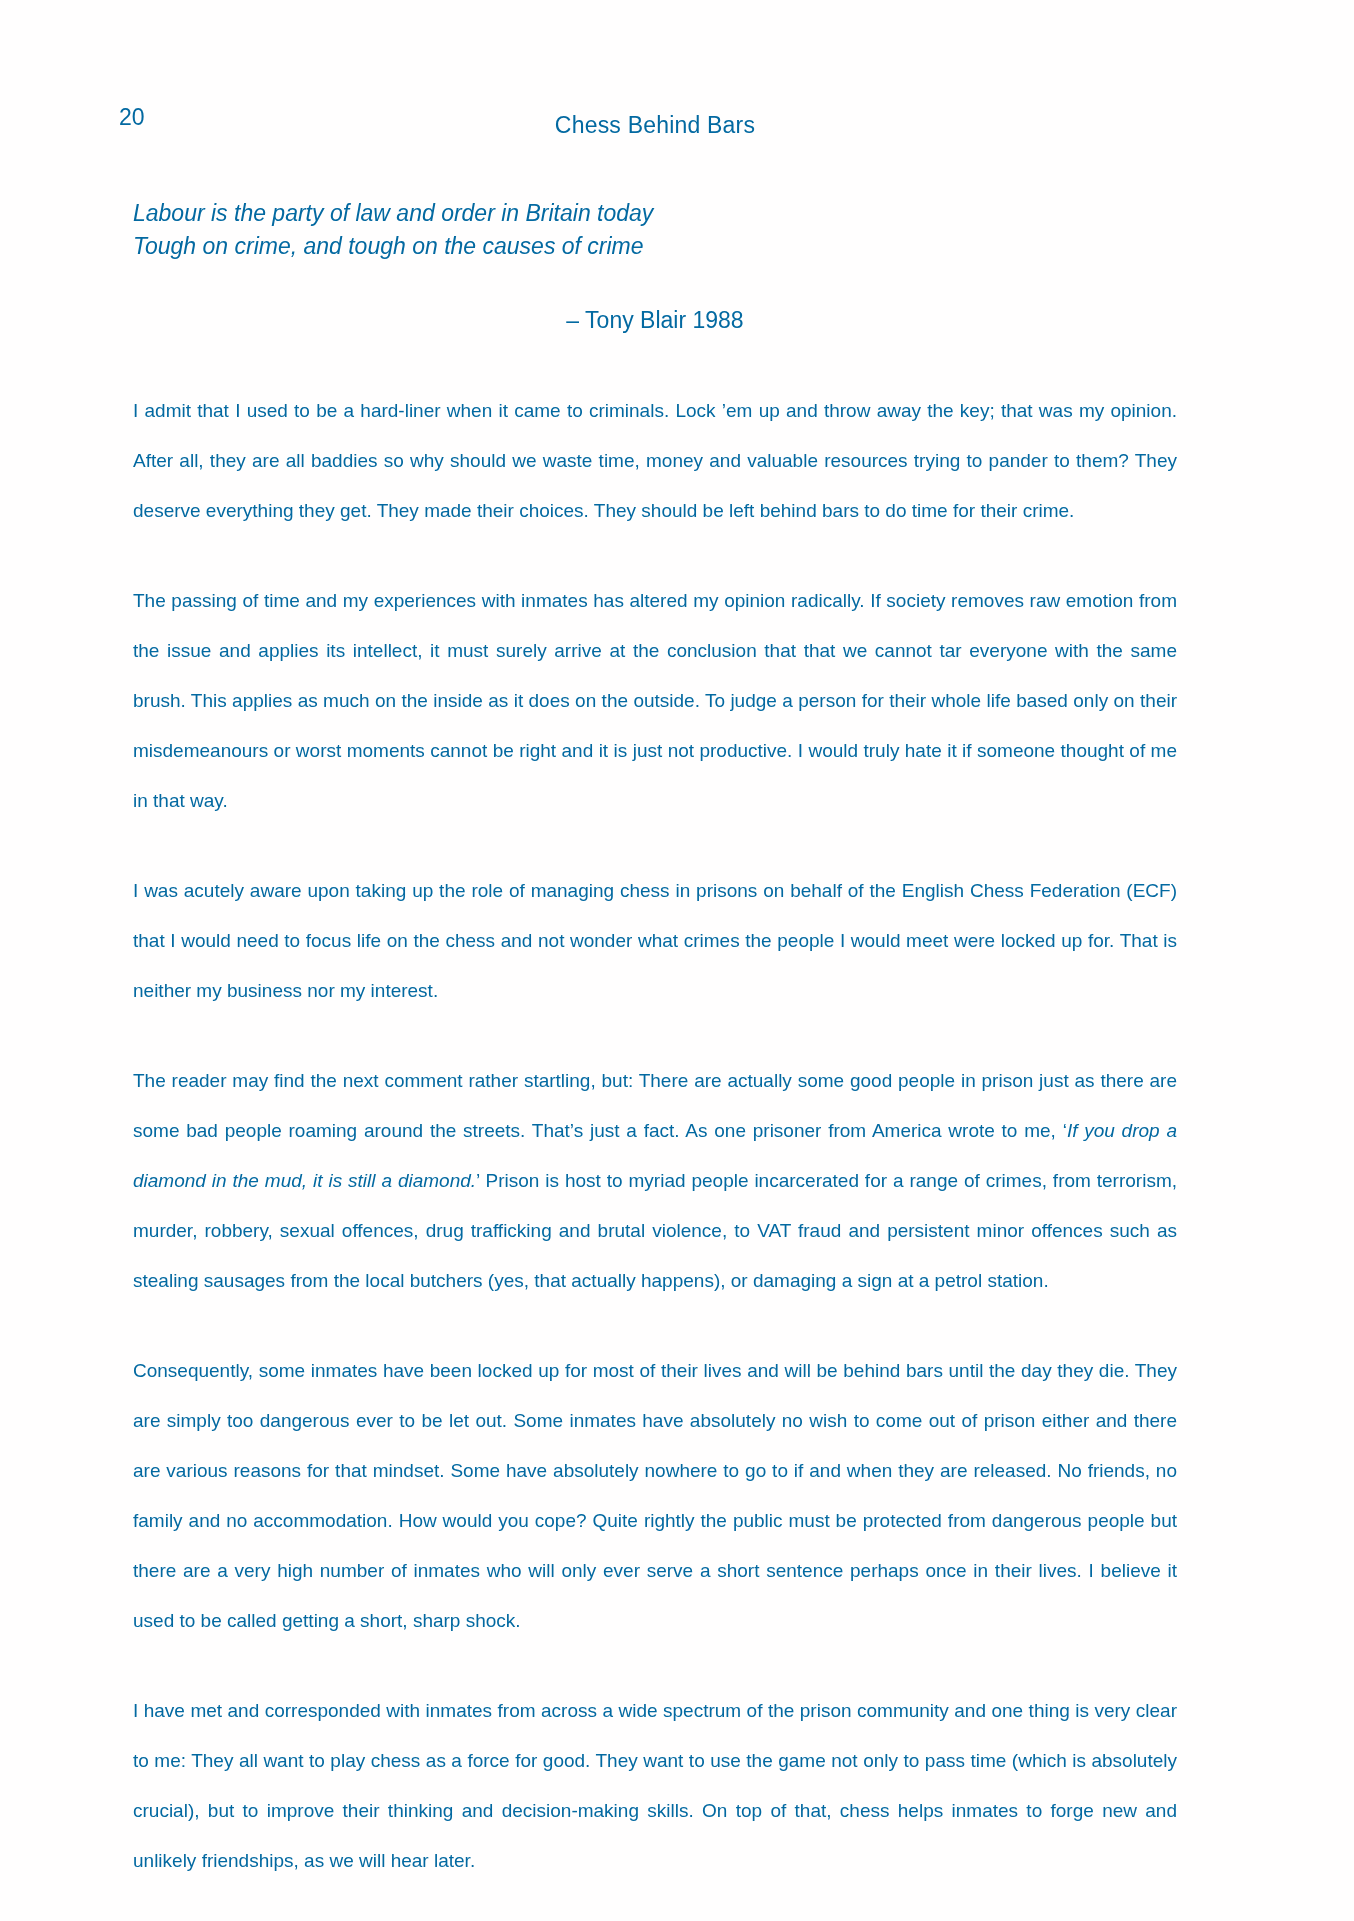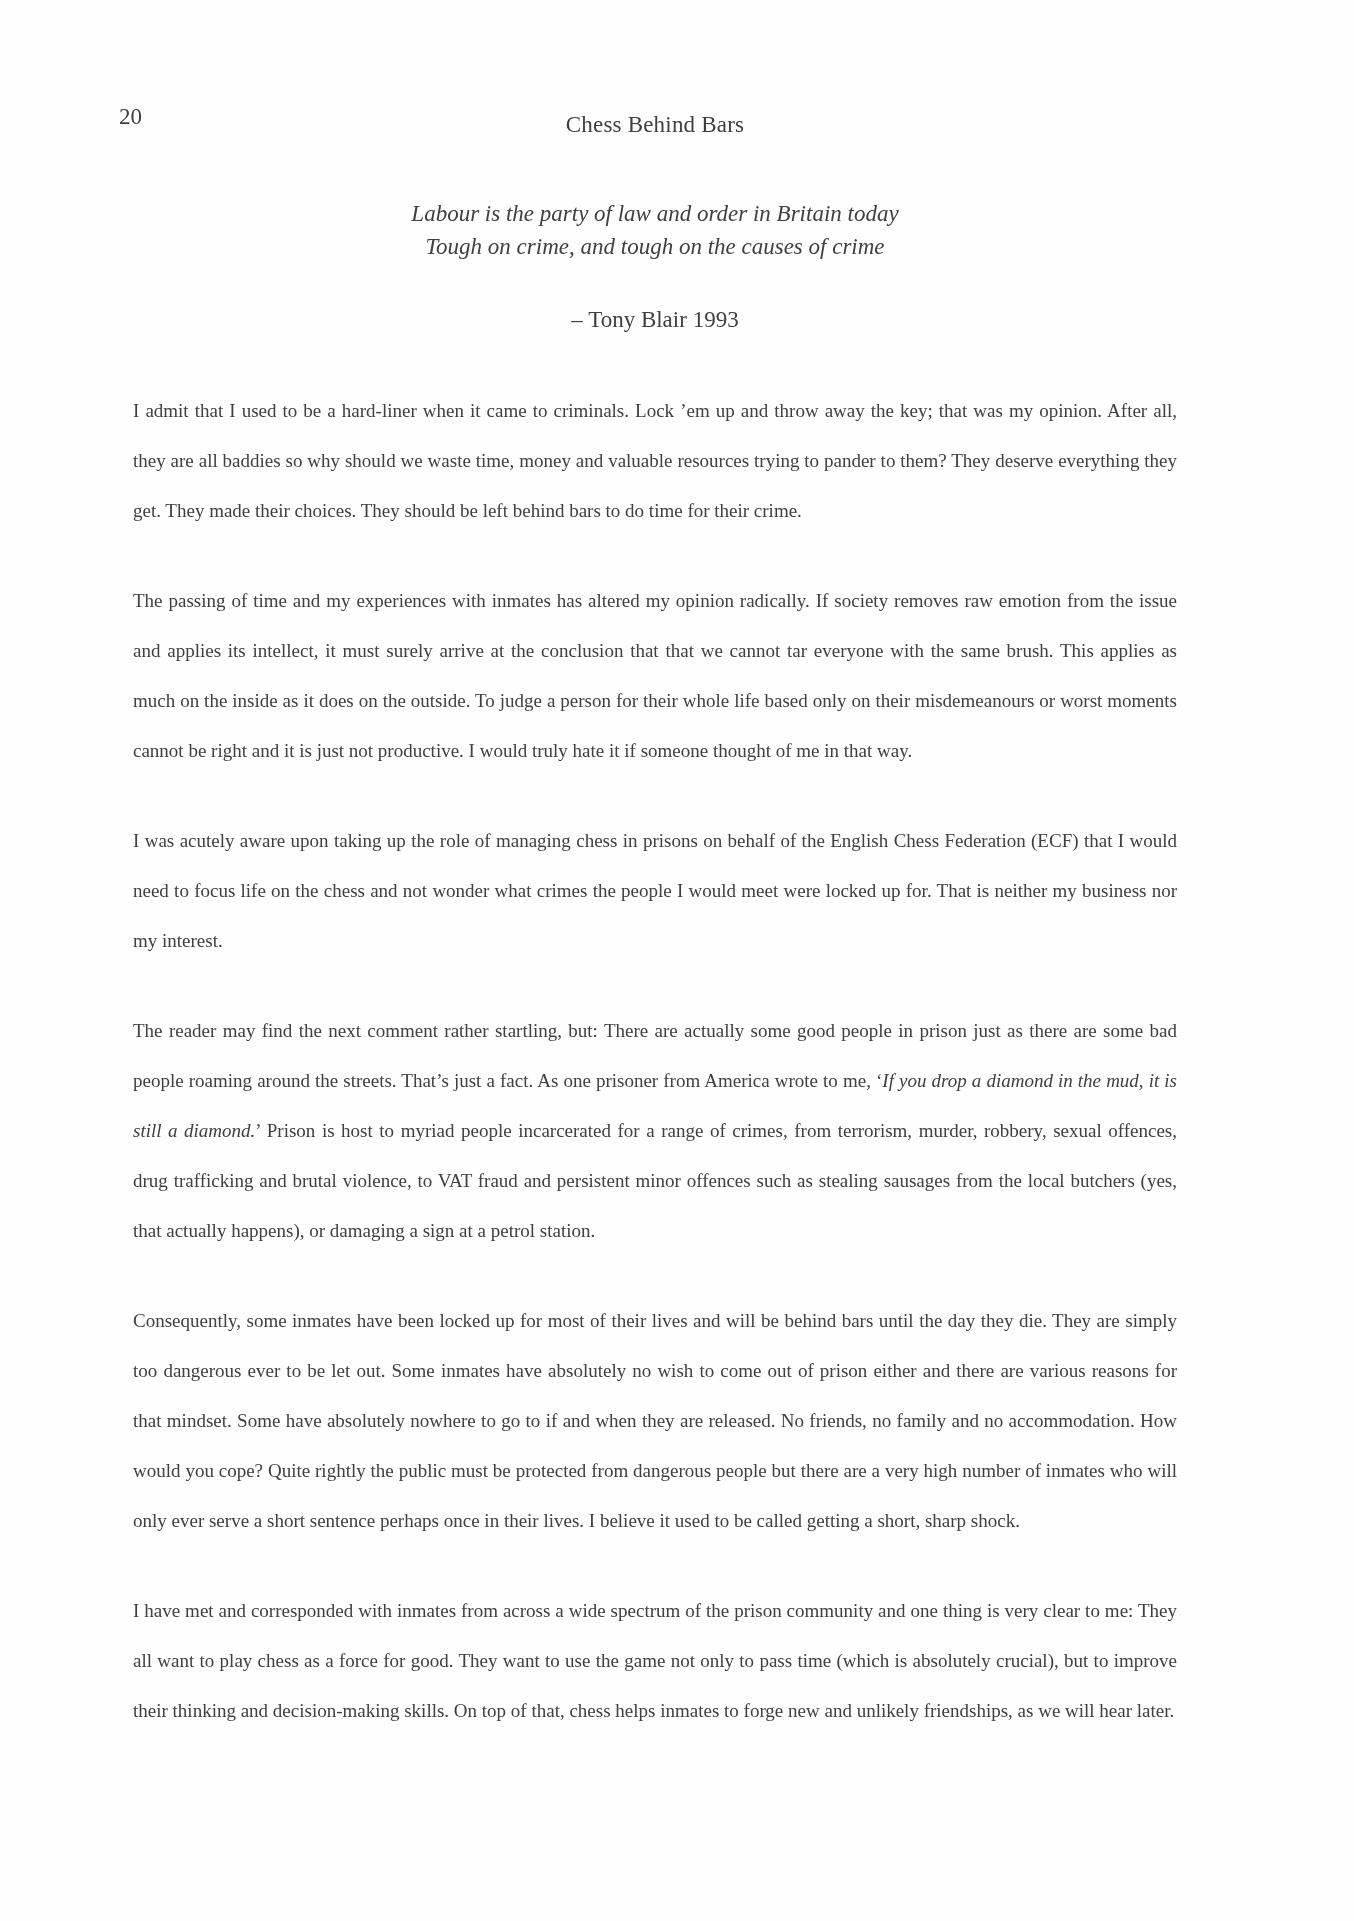--- a/index.html
+++ b/index.html
@@ -5,22 +5,22 @@
   html, body {
     margin: 0;
     padding: 0;
     background: #ffffff;
   }
   .page {
     position: relative;
     width: 1354px;
     height: 1921px;
     background: #fffefe;
-    color: #404040;
-    font-family: Liberation Serif, serif;
+    color: #0369a1;
+    font-family: Liberation Sans, sans-serif;
     overflow: hidden;
   }
   .column {
     position: absolute;
     left: 133px;
     width: 1044px;
   }
   .page-header {
     top: 100px;
     height: 34px;
@@ -32,21 +32,20 @@
     left: -14px;
     top: 0;
   }
   .running-title {
     text-align: center;
     letter-spacing: 0.2px;
     margin-top: 8px;
   }
   .epigraph {
     top: 197px;
-    text-align: center;
     font-style: italic;
     font-size: 23px;
     line-height: 33px;
   }
   .attribution {
     top: 303px;
     text-align: center;
     font-style: normal;
     font-size: 23px;
     line-height: 34px;
@@ -77,21 +76,21 @@
   <div class="column page-header">
     <span class="page-number">20</span>
     <div class="running-title">Chess Behind Bars</div>
   </div>
 
   <div class="column epigraph">
     <div>Labour is the party of law and order in Britain today</div>
     <div>Tough on crime, and tough on the causes of crime</div>
   </div>
 
-  <div class="column attribution">– Tony Blair 1993</div>
+  <div class="column attribution">– Tony Blair 1988</div>
 
   <div class="column body-text">
     <p>I admit that I used to be a hard-liner when it came to criminals. Lock ’em up and throw away the key; that was my opinion. After all, they are all baddies so why should we waste time, money and valuable resources trying to pander to them? They deserve everything they get. They made their choices. They should be left behind bars to do time for their crime.</p>
     <p>The passing of time and my experiences with inmates has altered my opinion radically. If society removes raw emotion from the issue and applies its intellect, it must surely arrive at the conclusion that that we cannot tar everyone with the same brush. This applies as much on the inside as it does on the outside. To judge a person for their whole life based only on their misdemeanours or worst moments cannot be right and it is just not productive. I would truly hate it if someone thought of me in that way.</p>
     <p>I was acutely aware upon taking up the role of managing chess in prisons on behalf of the English Chess Federation (ECF) that I would need to focus life on the chess and not wonder what crimes the people I would meet were locked up for. That is neither my business nor my interest.</p>
     <p><span>The reader may find the next comment rather startling, but: There are actually some good people in prison just as there are some bad people roaming around the streets. That’s just a fact. As one prisoner from America wrote to me, ‘</span><em>If you drop a diamond in the mud, it is still a diamond.</em><span>’ Prison is host to myriad people incarcerated for a range of crimes, from terrorism, murder, robbery, sexual offences, drug trafficking and brutal violence, to VAT fraud and persistent minor offences such as stealing sausages from the local butchers (yes, that actually happens), or damaging a sign at a petrol station.</span></p>
     <p>Consequently, some inmates have been locked up for most of their lives and will be behind bars until the day they die. They are simply too dangerous ever to be let out. Some inmates have absolutely no wish to come out of prison either and there are various reasons for that mindset. Some have absolutely nowhere to go to if and when they are released. No friends, no family and no accommodation. How would you cope? Quite rightly the public must be protected from dangerous people but there are a very high number of inmates who will only ever serve a short sentence perhaps once in their lives. I believe it used to be called getting a short, sharp shock.</p>
     <p>I have met and corresponded with inmates from across a wide spectrum of the prison community and one thing is very clear to me: They all want to play chess as a force for good. They want to use the game not only to pass time (which is absolutely crucial), but to improve their thinking and decision-making skills. On top of that, chess helps inmates to forge new and unlikely friendships, as we will hear later.</p>
   </div>
 

